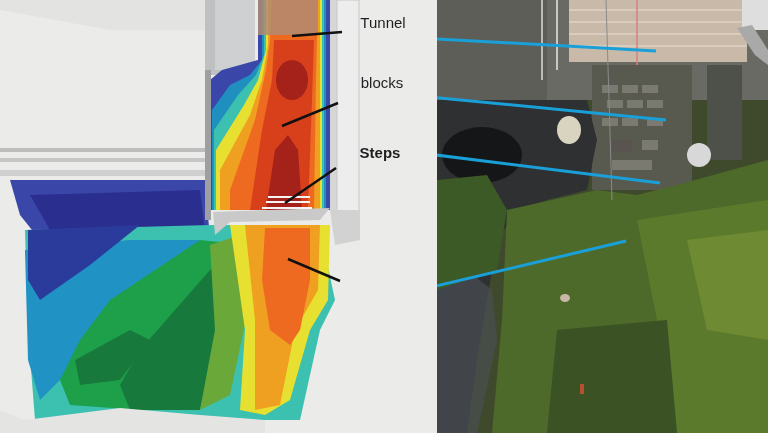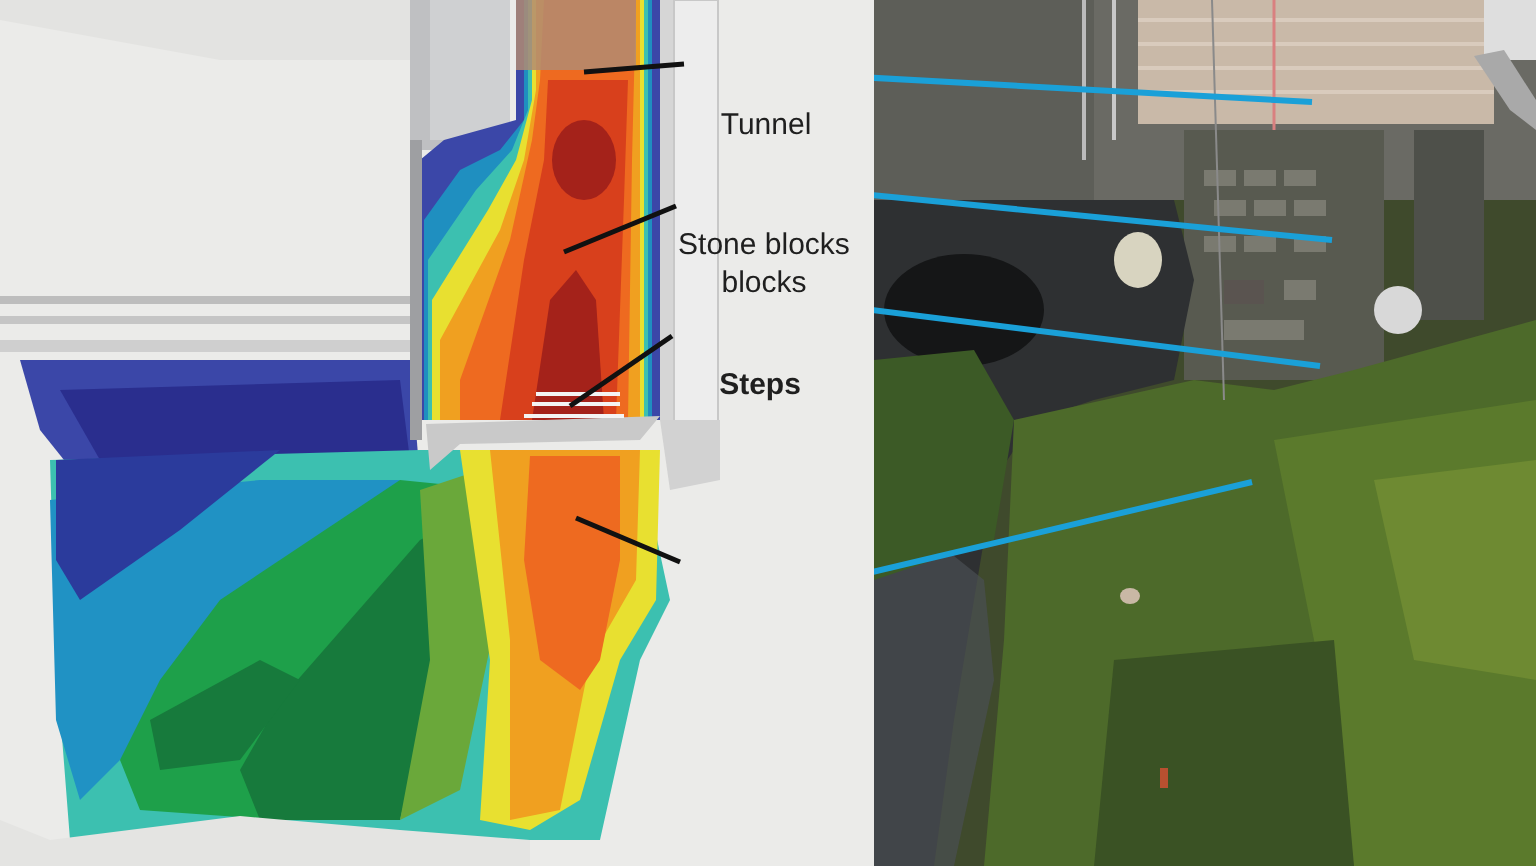--- a/index.html
+++ b/index.html
@@ -1,18 +1,18 @@
 <!DOCTYPE html>
 <html><head>
 <meta charset="utf-8">
 <style>
   html,body{margin:0;padding:0;background:#ebebe9;}
   #root{position:relative;width:768px;height:433px;overflow:hidden;background:#ebebe9;font-family:"Liberation Sans","DejaVu Sans",sans-serif;}
   svg{position:absolute;left:0;top:0;}
-  .label{position:absolute;color:#1f1f1f;font-size:15px;line-height:19px;text-align:center;white-space:nowrap;margin-top:40px;}
+  .label{position:absolute;color:#1f1f1f;font-size:15px;line-height:19px;text-align:center;white-space:nowrap;}
 </style>
 </head>
 <body>
 
 <div id="root">
 
   <svg width="440" height="433" viewBox="0 0 440 433">
     <rect x="0" y="0" width="440" height="433" fill="#ebebe9"></rect>
 
     <polygon points="0,0 205,0 205,30 110,30 0,10" fill="#e3e3e1"></polygon>
@@ -123,21 +123,20 @@
     <line x1="-17" y1="38" x2="219" y2="51" stroke="#1aa0d8" stroke-width="3"></line>
     <line x1="-17" y1="96" x2="229" y2="120" stroke="#1aa0d8" stroke-width="3"></line>
     <line x1="-17" y1="153" x2="223" y2="183" stroke="#1aa0d8" stroke-width="3"></line>
     <line x1="-5" y1="287" x2="189" y2="241" stroke="#1aa0d8" stroke-width="3"></line>
   </svg>
 
   <div class="label" style="left:346px;top:13px;width:74px;">
     <div>Tunnel</div>
   </div>
   <div class="label" style="left:330px;top:73px;width:104px;">
-    <div>Stone blocks</div>
     <div>blocks</div>
   </div>
   <div class="label" style="left:350px;top:143px;width:60px;font-weight:bold;">
     <div>Steps</div>
   </div>
   <div class="label" style="left:334px;top:261px;width:98px;">
   </div>
 </div>
 
 </body></html>

